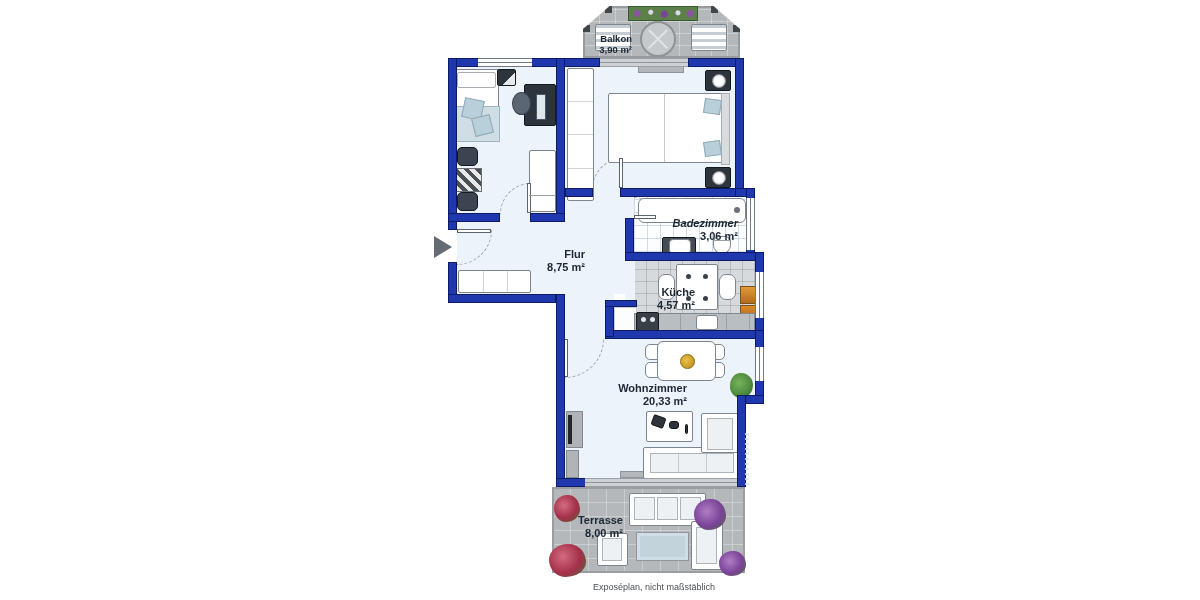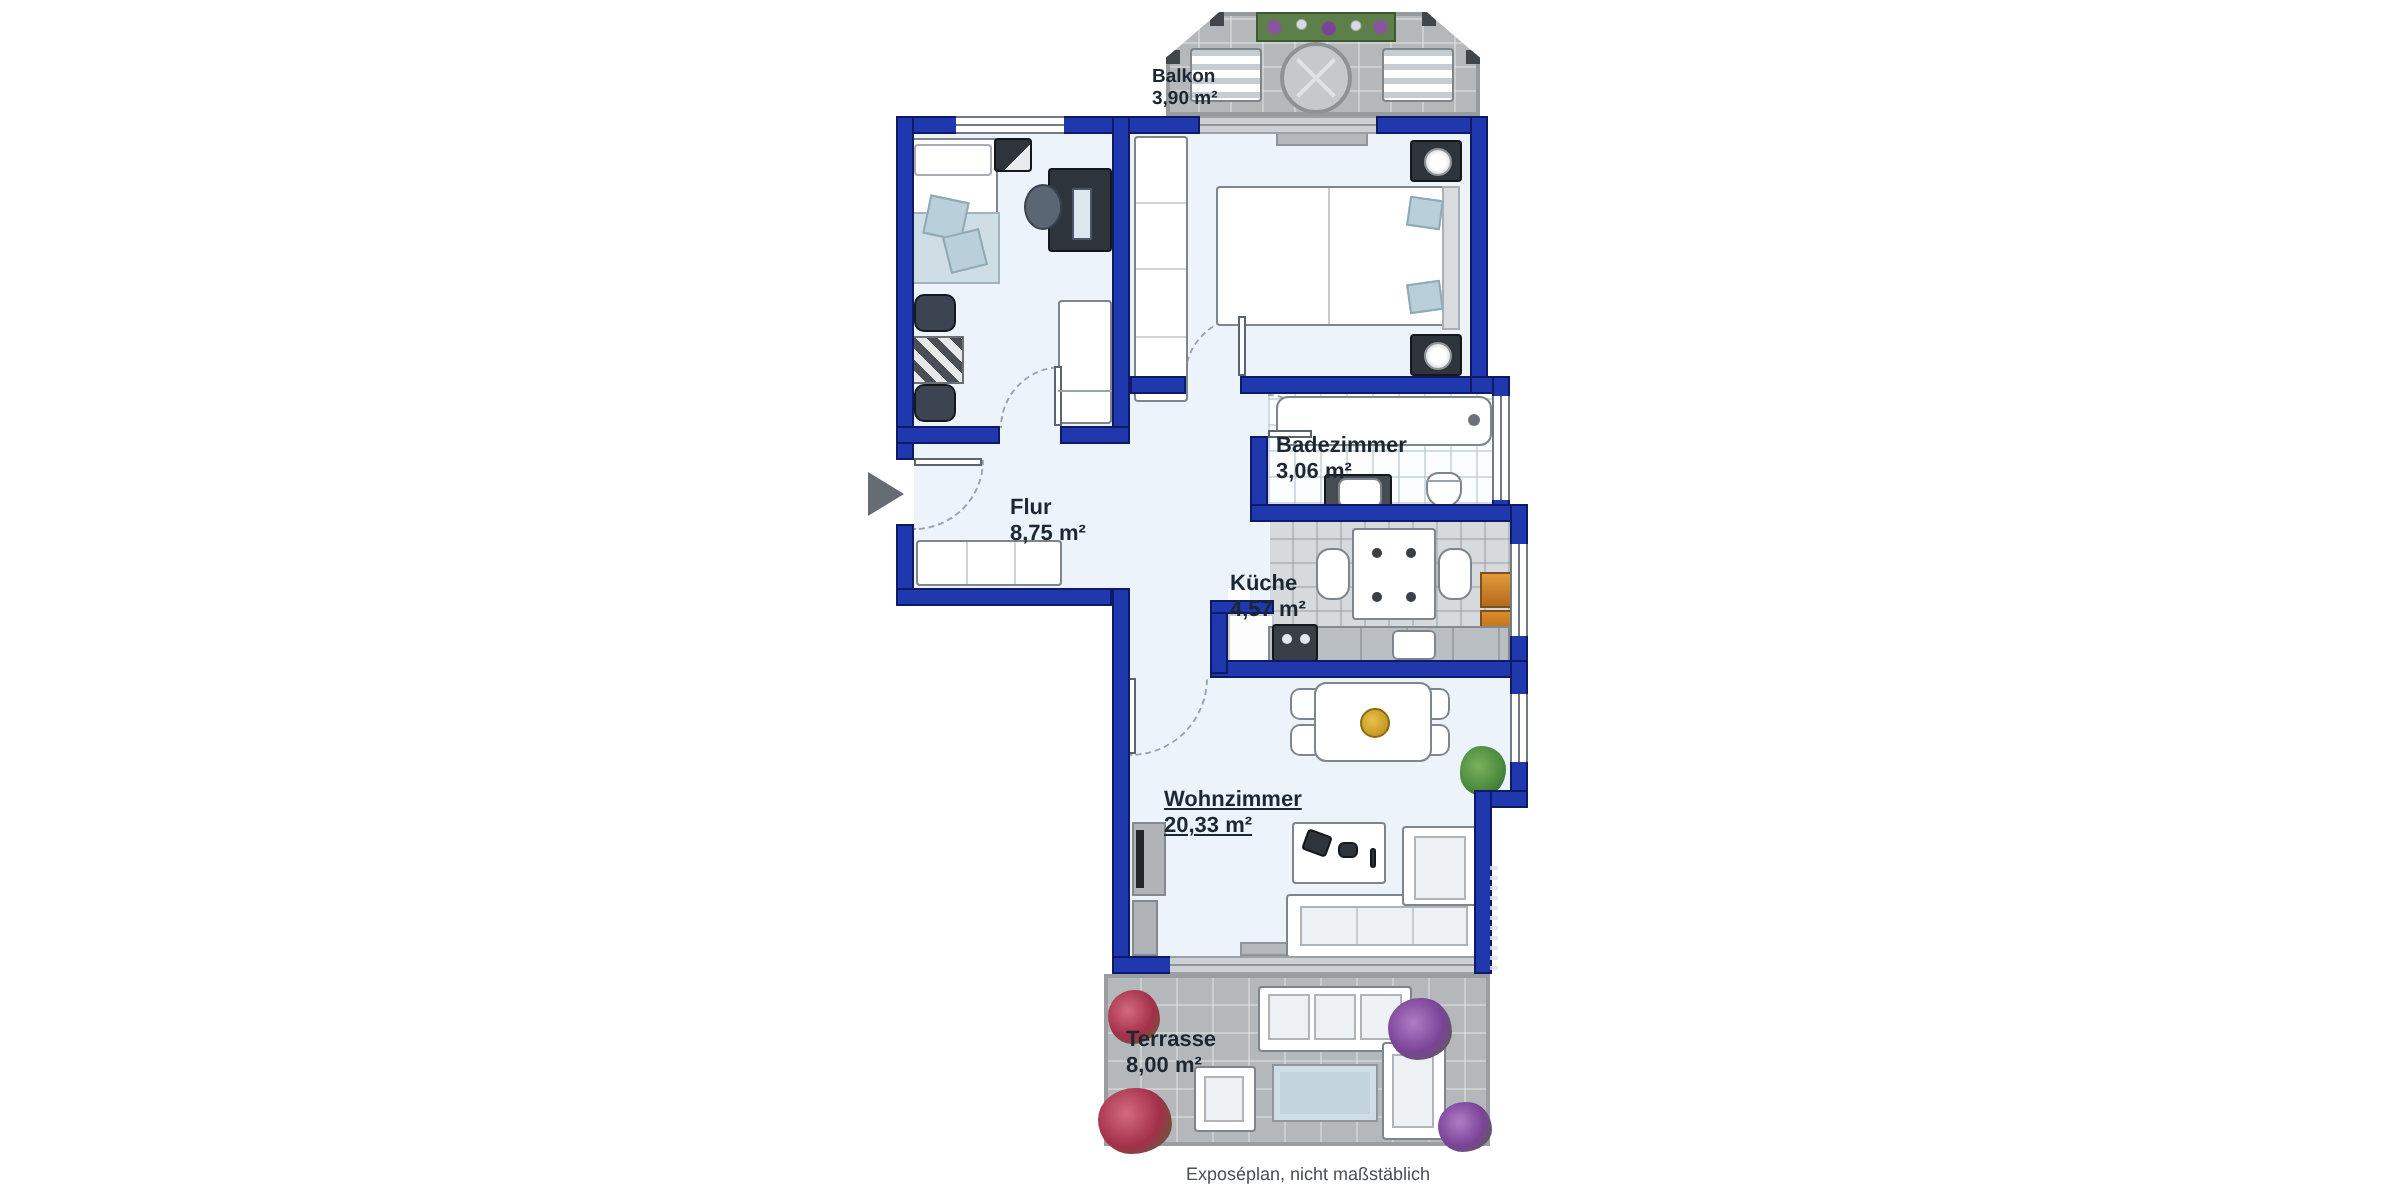--- a/index.html
+++ b/index.html
@@ -35,21 +35,21 @@
   .furn{position:absolute;background:#ffffff;border:1px solid #7d868e;border-radius:2px;z-index:2;box-sizing:border-box;}
   .dark{position:absolute;background:#2e343b;border:1px solid #14181d;border-radius:2px;z-index:2;box-sizing:border-box;}
   .gray{position:absolute;background:#b0b4b8;border:1px solid #83898e;z-index:2;box-sizing:border-box;}
   .cush{position:absolute;background:#b9cfda;border:1px solid #8fa9b5;z-index:3;box-sizing:border-box;}
   .plant{position:absolute;z-index:3;border-radius:46% 54% 50% 50%/52% 48% 55% 45%;
     background:radial-gradient(circle at 40% 40%,#79b25c,#4e8c3f 55%,#2f5d28 100%);}
   .flower{position:absolute;z-index:3;border-radius:50% 46% 55% 45%/48% 55% 45% 52%;}
   .flower-red{background:radial-gradient(circle at 38% 38%,#d36a80,#a33049 55%,#4c6b35 100%);}
   .flower-purple{background:radial-gradient(circle at 40% 40%,#b07cc5,#7a4398 55%,#4c6b35 100%);}
   
-  .room-label{position:absolute;z-index:6;text-align:left;color:#1c2734;font-weight:bold;
+  .room-label{position:absolute;z-index:6;text-align:right;color:#1c2734;font-weight:bold;
     font-size:11px;line-height:1.2;}
   .footer-note{position:absolute;z-index:6;color:#4b4f54;font-size:9px;text-align:center;}
   .balkon-label{font-size:9.5px;}
   
   .balcony{position:absolute;z-index:1;clip-path:polygon(0% 100%,0% 44%,17% 0%,83% 0%,100% 44%,100% 100%);
     background-color:#b5b8ba;
     background-image:repeating-linear-gradient(0deg,rgba(255,255,255,.3) 0 1px,transparent 1px 12px),
                      repeating-linear-gradient(90deg,rgba(255,255,255,.3) 0 1px,transparent 1px 16px);
     box-shadow:inset 0 0 0 2px #989b9d;}
   .post{position:absolute;width:7px;height:7px;background:#41464a;z-index:2;}
@@ -230,32 +230,32 @@
   <div class="flower flower-red" style="left:554px;top:495px;width:26px;height:27px;"></div>
   <div class="flower flower-red" style="left:549px;top:544px;width:37px;height:33px;"></div>
   <div class="flower flower-purple" style="left:694px;top:499px;width:32px;height:31px;"></div>
   <div class="flower flower-purple" style="left:719px;top:551px;width:27px;height:25px;"></div>
 
   <div class="room-label balkon-label" style="left:576px;top:33px;width:56px;">
     <span style="display:block;">Balkon</span>
     <span style="display:block;">3,90 m²</span>
   </div>
   <div class="room-label" style="left:638px;top:217px;width:100px;">
-    <span style="display:block;">Badezimmer</span>
+    <span style="display:block;font-style:italic;">Badezimmer</span>
     <span style="display:block;">3,06 m²</span>
   </div>
   <div class="room-label" style="left:505px;top:248px;width:80px;">
     <span style="display:block;">Flur</span>
     <span style="display:block;">8,75 m²</span>
   </div>
   <div class="room-label" style="left:615px;top:286px;width:80px;">
     <span style="display:block;">Küche</span>
     <span style="display:block;">4,57 m²</span>
   </div>
-  <div class="room-label" style="left:582px;top:394px;width:105px;text-decoration:underline;">
+  <div class="room-label" style="left:582px;top:382px;width:105px;">
     <span style="display:block;">Wohnzimmer</span>
     <span style="display:block;">20,33 m²</span>
   </div>
   <div class="room-label" style="left:563px;top:514px;width:60px;">
     <span style="display:block;">Terrasse</span>
     <span style="display:block;">8,00 m²</span>
   </div>
 
   <div class="footer-note" style="left:530px;top:582px;width:248px;">Exposéplan, nicht maßstäblich</div>
 

